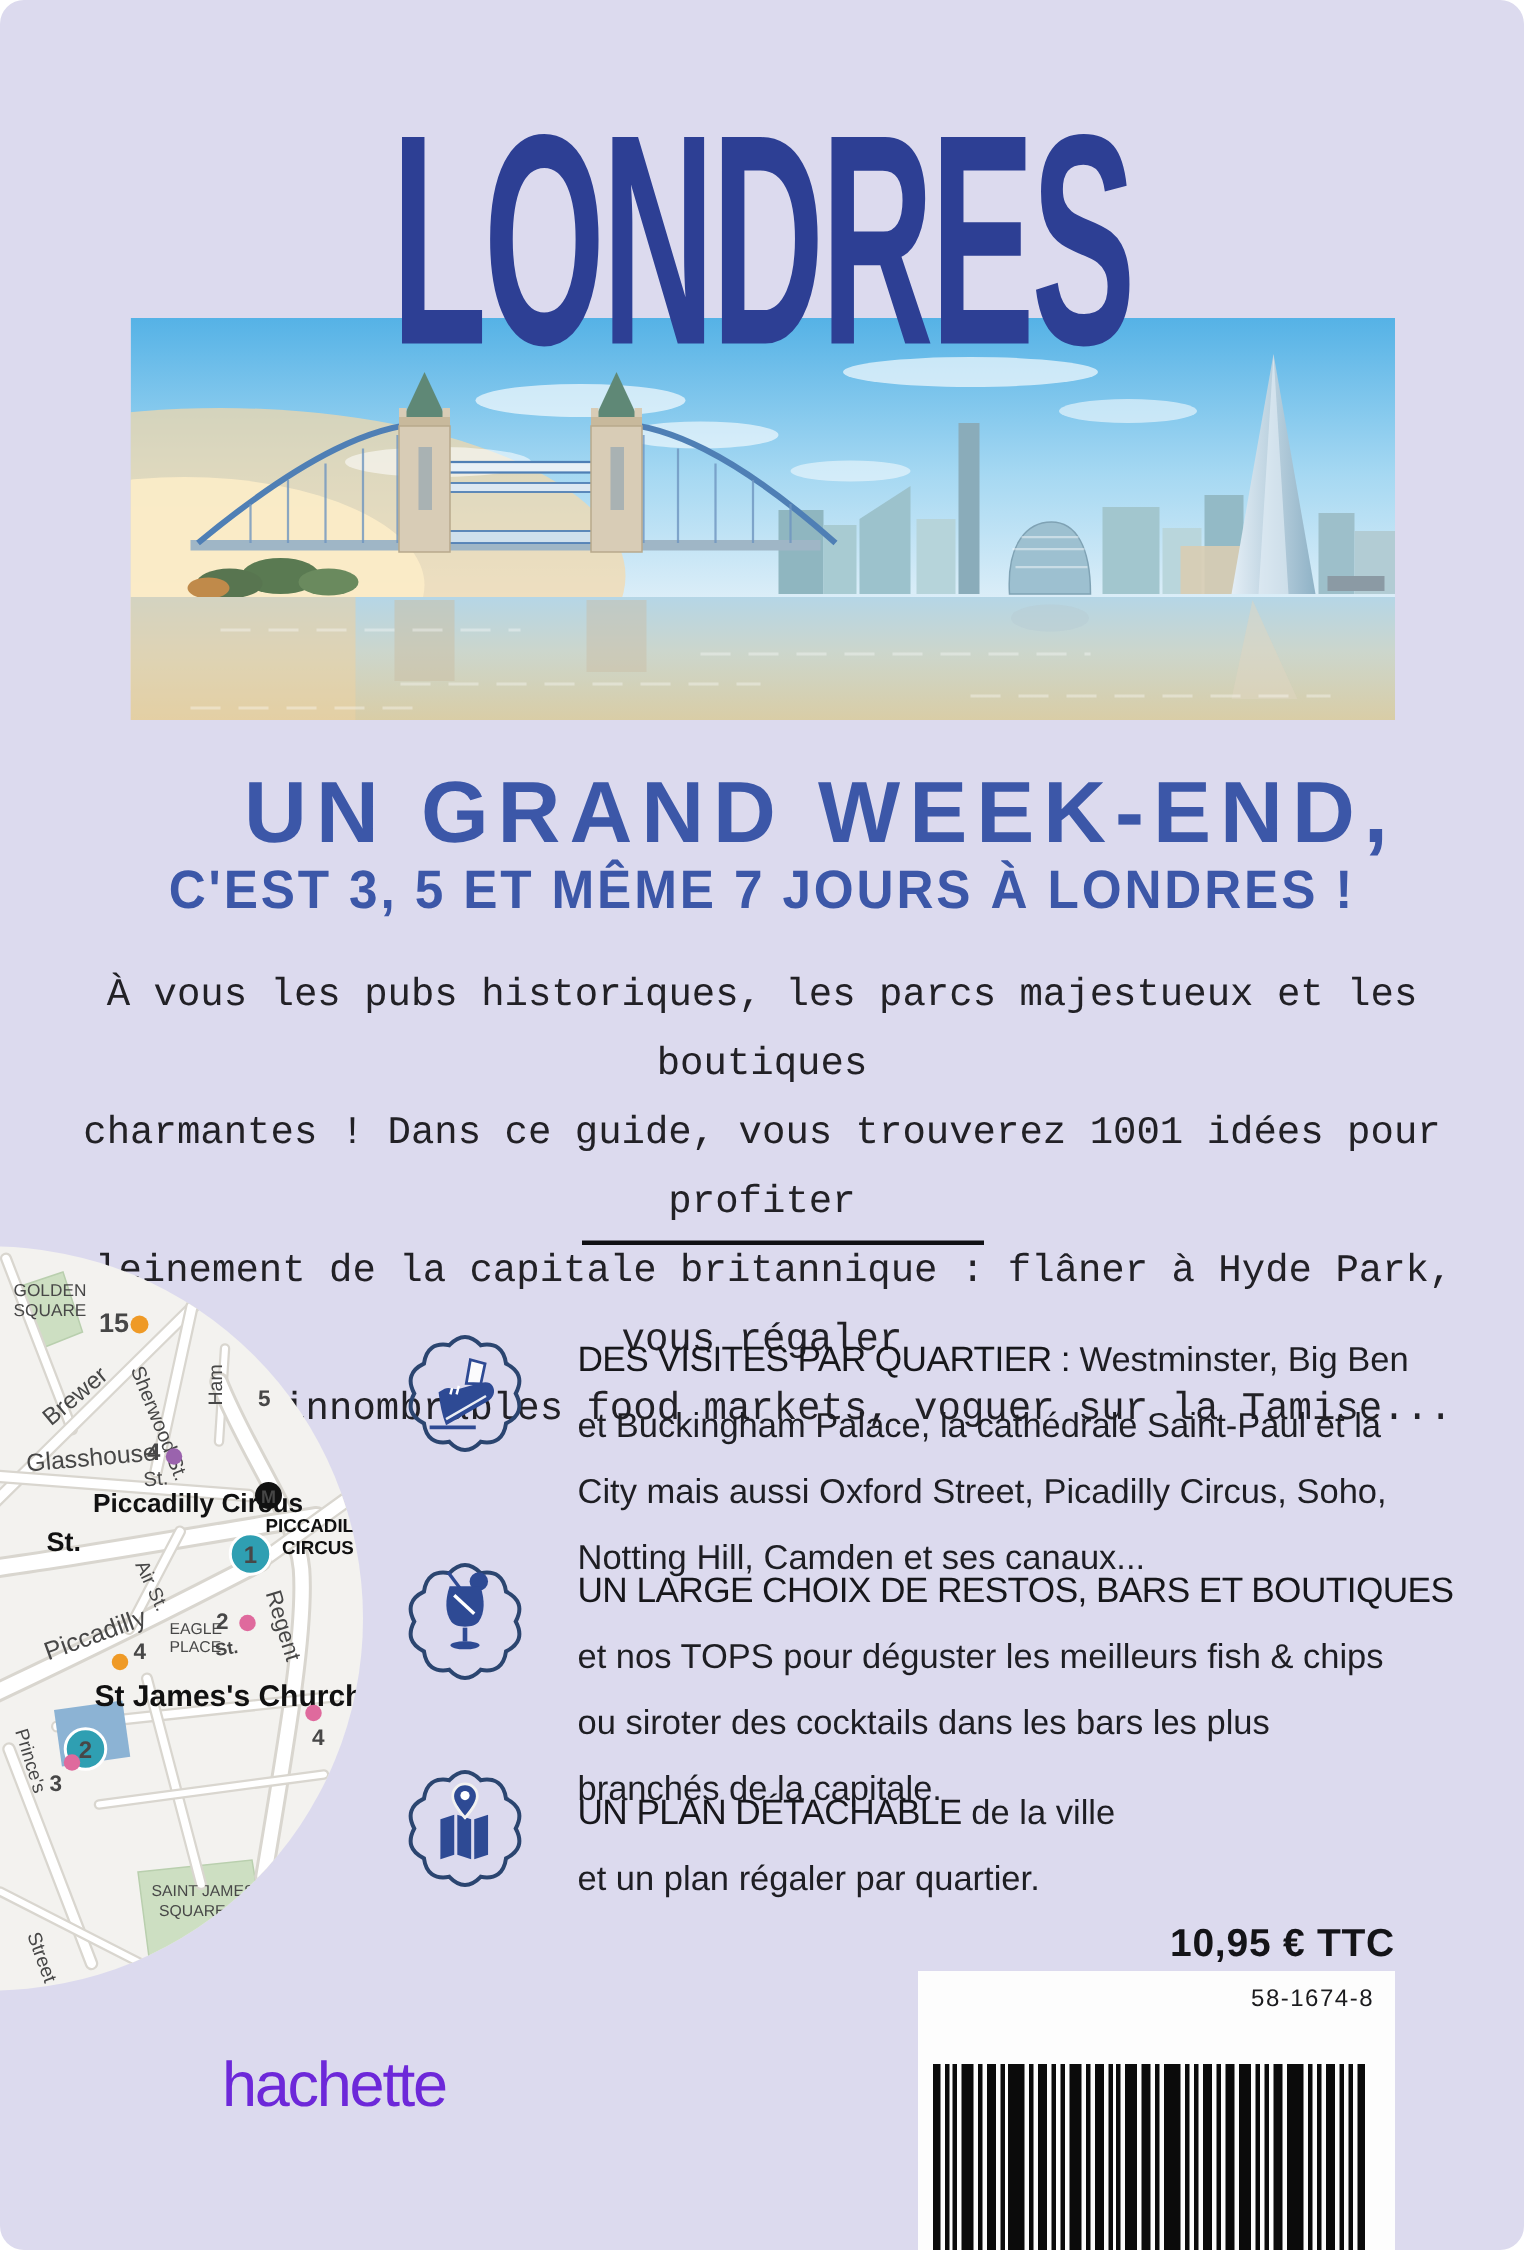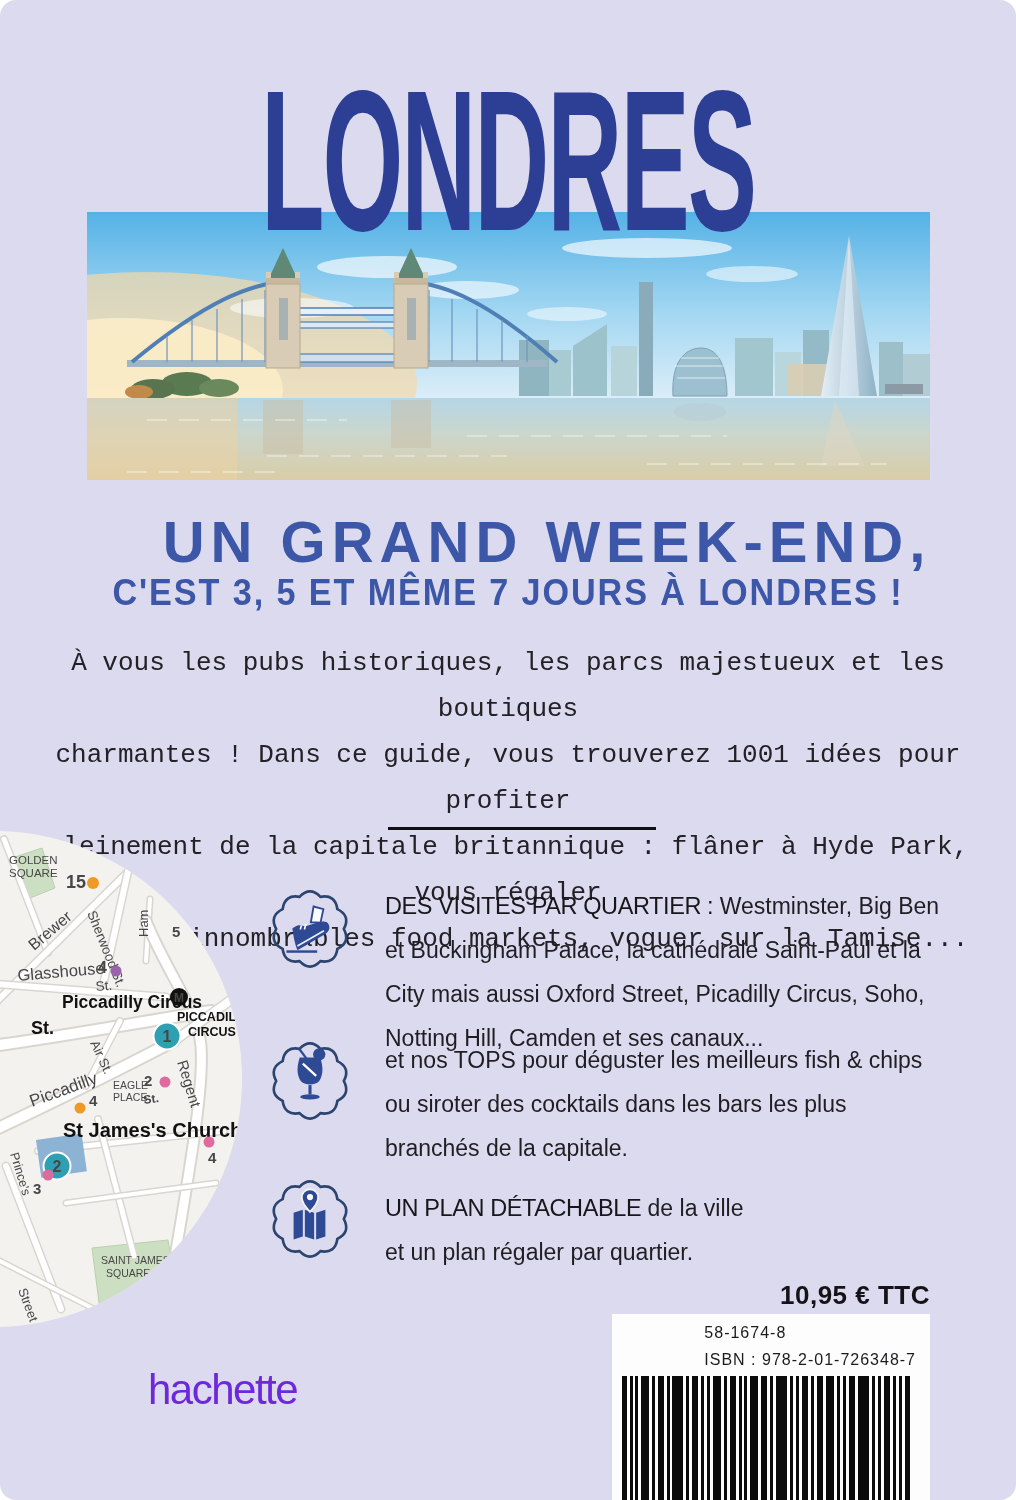--- a/index.html
+++ b/index.html
@@ -283,20 +283,21 @@
       <path d="M73,40 Q79.9,53 66.7,59.4 Q64.7,74 50.2,71.4 Q40,82 29.8,71.4 Q15.3,74 13.3,59.4 Q0.1,53 7,40 Q0.1,27 13.3,20.6 Q15.3,6 29.8,8.6 Q40,-2 50.2,8.6 Q64.7,6 66.7,20.6 Q79.9,27 73,40 Z" fill="none" stroke="#2b4570" stroke-width="2.6"></path>
       <line x1="29" y1="8" x2="41" y2="24" stroke="#2e4a94" stroke-width="2.2"></line>
       <circle cx="49" cy="14" r="6" fill="#2e4a94"></circle>
       <path d="M30,17 C27,26 27,34 31,40 C34,44.5 46,44.5 49,40 C53,34 53,26 50,17 Z" fill="#2e4a94"></path>
       <line x1="33" y1="23" x2="46" y2="35" stroke="#ffffff" stroke-width="2.2"></line>
       <rect x="38.5" y="44" width="3" height="9" fill="#2e4a94"></rect>
       <ellipse cx="40" cy="55.5" rx="9.5" ry="2.6" fill="#2e4a94"></ellipse>
     </svg>
   </div>
   <div class="abs feature" style="top:1038px">
+    <span class="t block">UN LARGE CHOIX DE RESTOS, BARS ET BOUTIQUES</span>
     <span class="x">et nos TOPS pour déguster les meilleurs fish &amp; chips
 ou siroter des cocktails dans les bars les plus
 branchés de la capitale.</span>
   </div>
 
   <div class="abs badge" style="top:1178px">
     <svg viewBox="0 0 80 80">
       <path d="M73,40 Q79.9,53 66.7,59.4 Q64.7,74 50.2,71.4 Q40,82 29.8,71.4 Q15.3,74 13.3,59.4 Q0.1,53 7,40 Q0.1,27 13.3,20.6 Q15.3,6 29.8,8.6 Q40,-2 50.2,8.6 Q64.7,6 66.7,20.6 Q79.9,27 73,40 Z" fill="none" stroke="#2b4570" stroke-width="2.6"></path>
       <polygon points="24,34 33,31 33,57 24,60" fill="#2e4a94"></polygon>
       <polygon points="35,31 44,34 44,60 35,57" fill="#2e4a94"></polygon>
@@ -309,21 +310,20 @@
     <span class="t">UN PLAN DÉTACHABLE</span>
     <span class="x">de la ville
 et un plan régaler par quartier.</span>
   </div>
 
   <div class="abs price">10,95 € TTC</div>
 
   <div class="abs isbn-box">
     <div class="isbn-lines">
       <div>58-1674-8</div>
-      <div>ISBN : 978-2-01-726348-7</div>
     </div>
     <svg class="barcode" viewBox="0 0 290 124" preserveAspectRatio="none">
       <g fill="#0b0b0b">
         <rect x="0" y="0" width="5" height="124"></rect>
           <rect x="8" y="0" width="3" height="124"></rect>
         <rect x="13" y="0" width="3" height="124"></rect>
           <rect x="19" y="0" width="8" height="124"></rect>
         <rect x="30" y="0" width="3" height="124"></rect>
           <rect x="36" y="0" width="6" height="124"></rect>
         <rect x="45" y="0" width="3" height="124"></rect>

